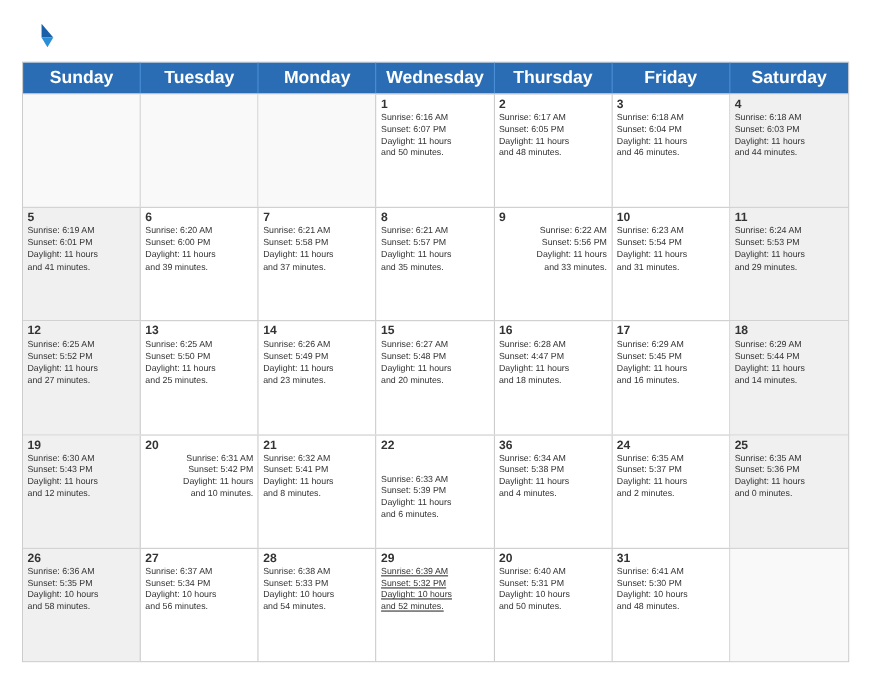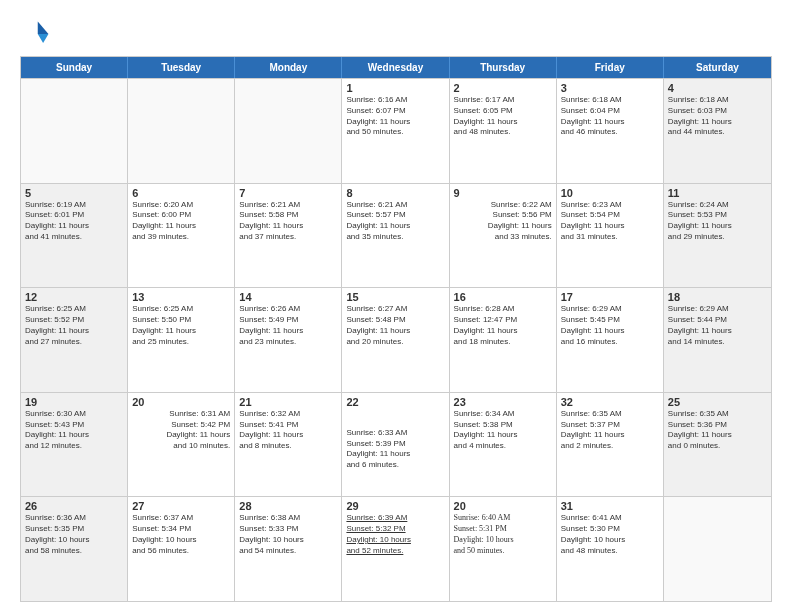--- a/index.html
+++ b/index.html
@@ -60,21 +60,21 @@
       flex-direction: column;
       border: 1px solid #ccc;
     }
     .cal-header {
       display: grid;
       grid-template-columns: repeat(7, 1fr);
       background: #2a6db5;
     }
     .cal-header-cell {
       color: #fff;
-      font-size: 10px;
+      font-size: 16px;
       font-weight: bold;
       text-align: center;
       padding: 5px 2px;
       border-right: 1px solid #4a8fd5;
     }
     .cal-header-cell:last-child { border-right: none; }
     .cal-body {
       flex: 1;
       display: flex;
       flex-direction: column;
@@ -249,21 +249,21 @@
           <div class="cal-cell">
             <span class="day-num">15</span>
             <div class="cell-text" style="white-space: pre-line;">Sunrise: 6:27 AM
 Sunset: 5:48 PM
 Daylight: 11 hours
 and 20 minutes.</div>
           </div>
           <div class="cal-cell">
             <span class="day-num">16</span>
             <div class="cell-text" style="white-space: pre-line;">Sunrise: 6:28 AM
-Sunset: 12:47 PM
+Sunset: 4:47 PM
 Daylight: 11 hours
 and 18 minutes.</div>
           </div>
           <div class="cal-cell">
             <span class="day-num">17</span>
             <div class="cell-text" style="white-space: pre-line;">Sunrise: 6:29 AM
 Sunset: 5:45 PM
 Daylight: 11 hours
 and 16 minutes.</div>
           </div>
@@ -298,28 +298,28 @@
 and 8 minutes.</div>
           </div>
           <div class="cal-cell">
             <span class="day-num">22</span>
             <div class="cell-text" style="white-space: pre-line; margin-top: 20px;">Sunrise: 6:33 AM
 Sunset: 5:39 PM
 Daylight: 11 hours
 and 6 minutes.</div>
           </div>
           <div class="cal-cell">
-            <span class="day-num">23</span>
+            <span class="day-num">36</span>
             <div class="cell-text" style="white-space: pre-line;">Sunrise: 6:34 AM
 Sunset: 5:38 PM
 Daylight: 11 hours
 and 4 minutes.</div>
           </div>
           <div class="cal-cell">
-            <span class="day-num">32</span>
+            <span class="day-num">24</span>
             <div class="cell-text" style="white-space: pre-line;">Sunrise: 6:35 AM
 Sunset: 5:37 PM
 Daylight: 11 hours
 and 2 minutes.</div>
           </div>
           <div class="cal-cell shaded">
             <span class="day-num">25</span>
             <div class="cell-text" style="white-space: pre-line;">Sunrise: 6:35 AM
 Sunset: 5:36 PM
 Daylight: 11 hours
@@ -350,21 +350,21 @@
           </div>
           <div class="cal-cell">
             <span class="day-num">29</span>
             <div class="cell-text" style="white-space: pre-line; text-decoration: underline;">Sunrise: 6:39 AM
 Sunset: 5:32 PM
 Daylight: 10 hours
 and 52 minutes.</div>
           </div>
           <div class="cal-cell">
             <span class="day-num">20</span>
-            <div class="cell-text" style="white-space: pre-line; font-family: Liberation Serif, serif;">Sunrise: 6:40 AM
+            <div class="cell-text" style="white-space: pre-line;">Sunrise: 6:40 AM
 Sunset: 5:31 PM
 Daylight: 10 hours
 and 50 minutes.</div>
           </div>
           <div class="cal-cell">
             <span class="day-num">31</span>
             <div class="cell-text" style="white-space: pre-line;">Sunrise: 6:41 AM
 Sunset: 5:30 PM
 Daylight: 10 hours
 and 48 minutes.</div>

